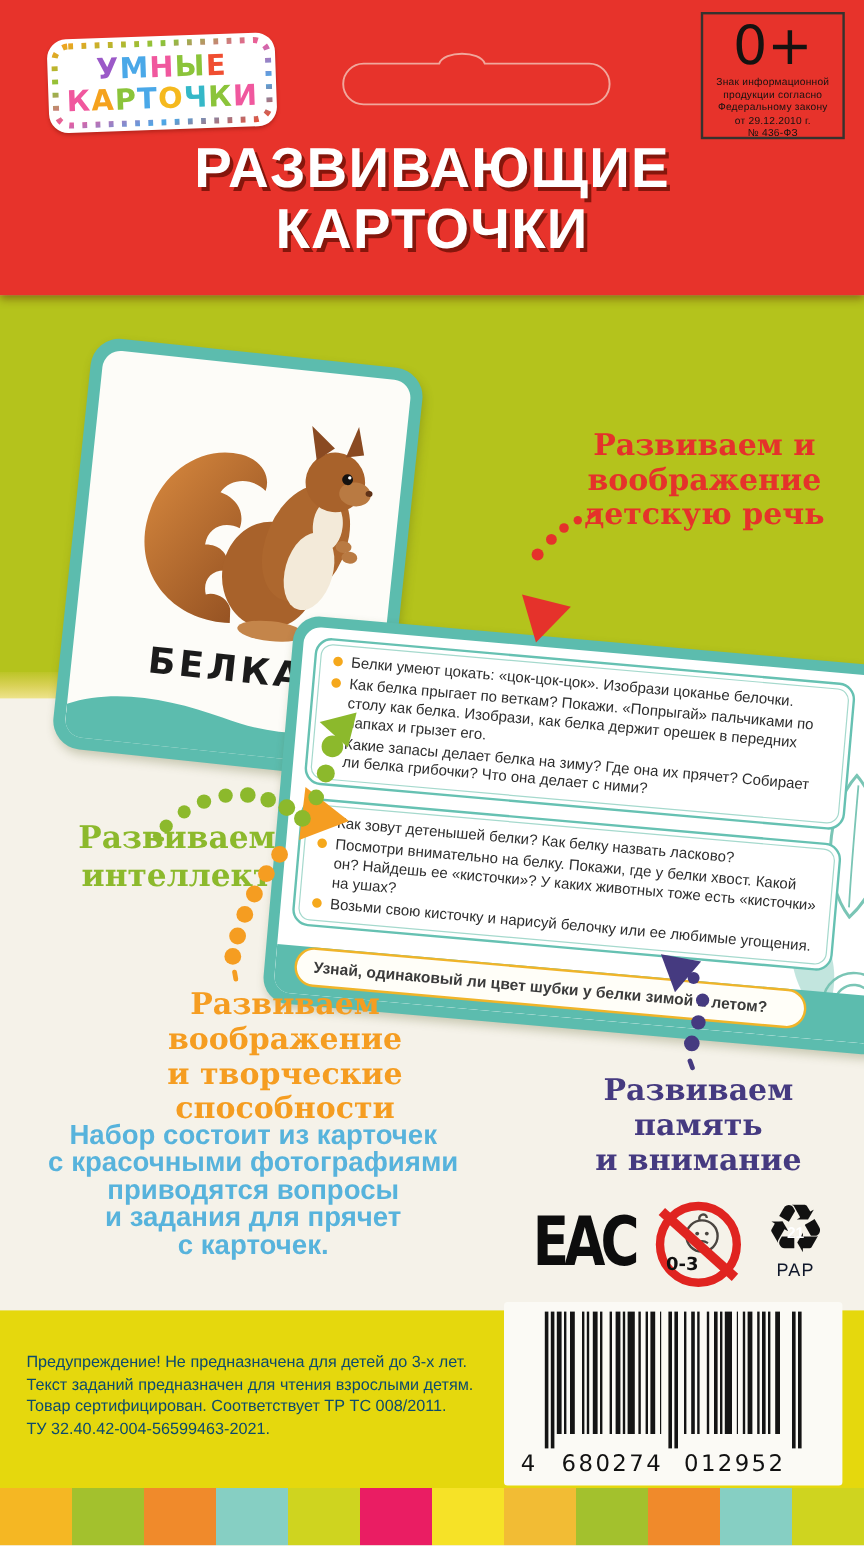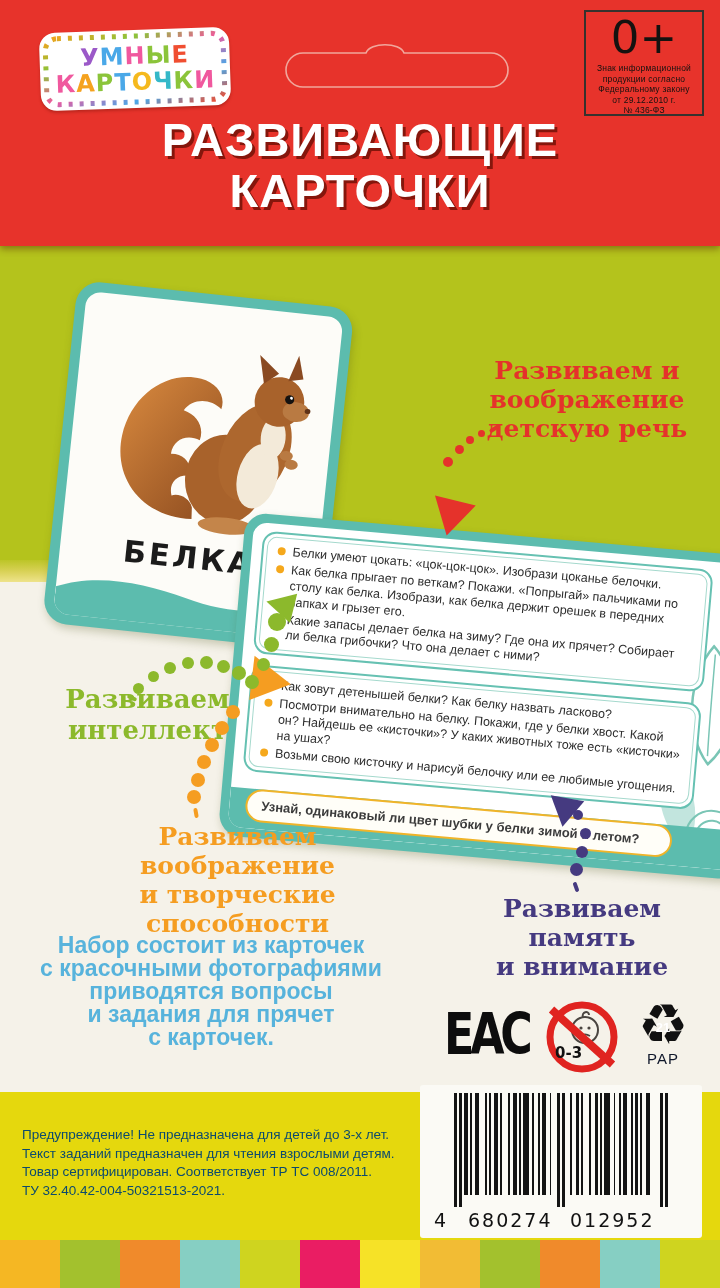--- a/index.html
+++ b/index.html
@@ -380,21 +380,21 @@
       <span class="bc-d1">4</span>
       <span class="bc-d2">680274</span>
       <span class="bc-d3">012952</span>
     </div>
   </div>
 
   <div class="legal">
     <div>Предупреждение! Не предназначена для детей до 3-х лет.</div>
     <div>Текст заданий предназначен для чтения взрослыми детям.</div>
     <div>Товар сертифицирован. Соответствует ТР ТС 008/2011.</div>
-    <div>ТУ 32.40.42-004-50321513-2021.</div>
+    <div>ТУ 32.40.42-004-56599463-2021.</div>
   </div>
 
   <div class="stripe" id="stripe">
       <span style="background: rgb(245, 183, 35);"></span>
       <span style="background: rgb(163, 193, 45);"></span>
       <span style="background: rgb(240, 138, 43);"></span>
       <span style="background: rgb(134, 207, 195);"></span>
       <span style="background: rgb(207, 212, 31);"></span>
       <span style="background: rgb(234, 29, 99);"></span>
       <span style="background: rgb(246, 226, 39);"></span>

